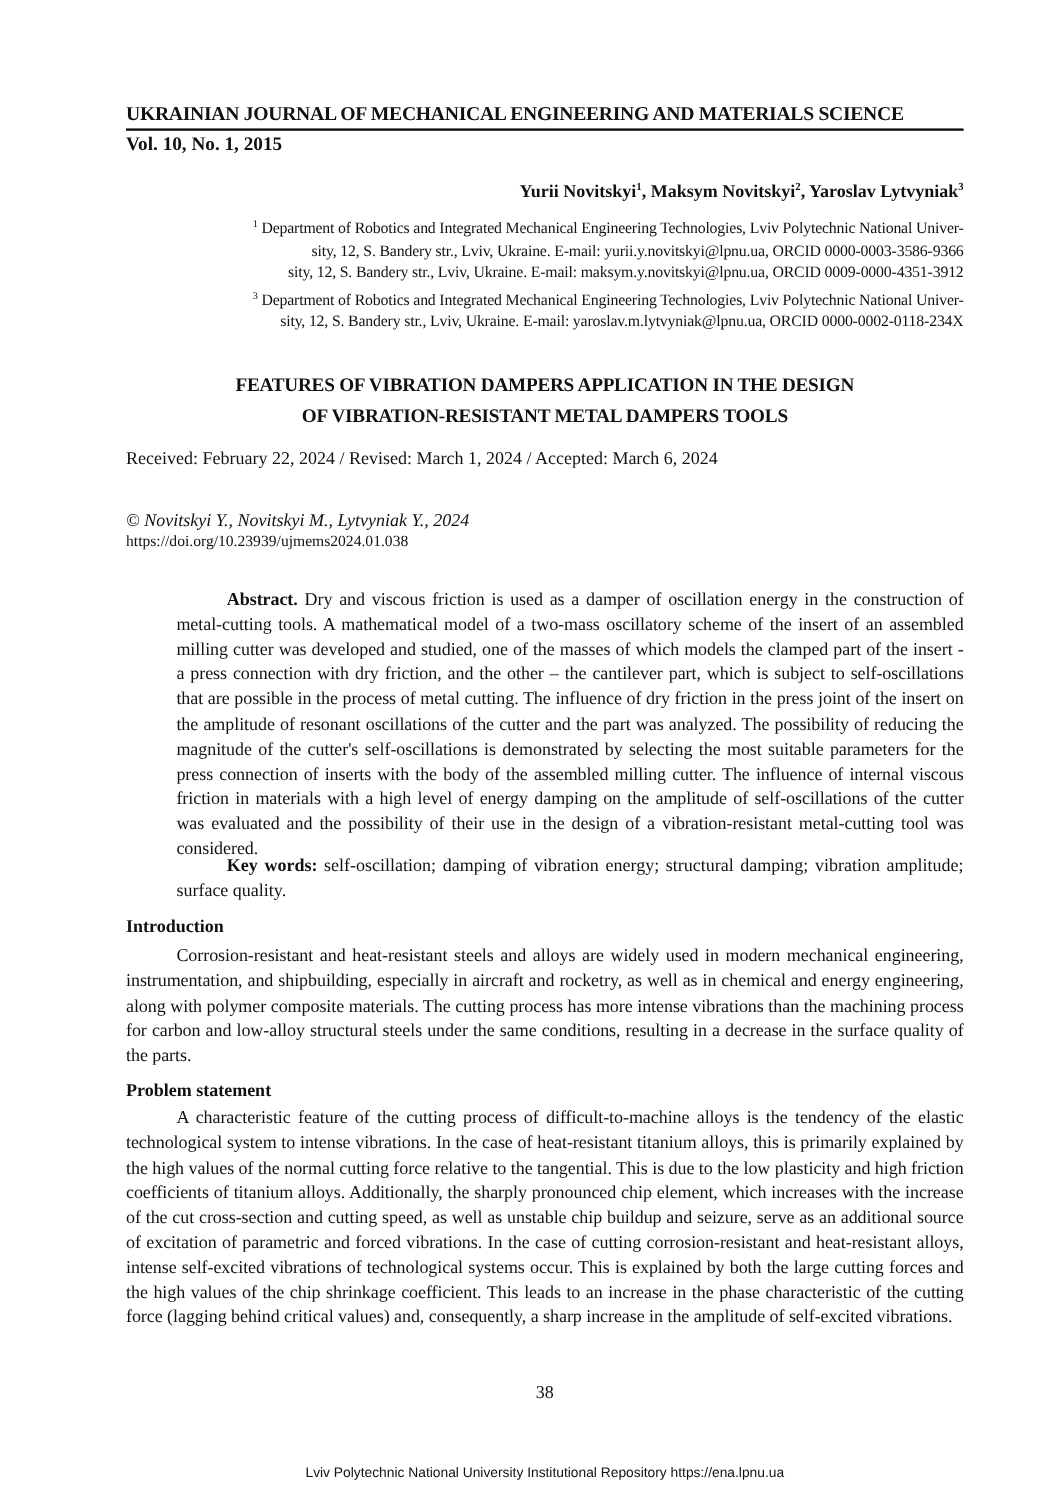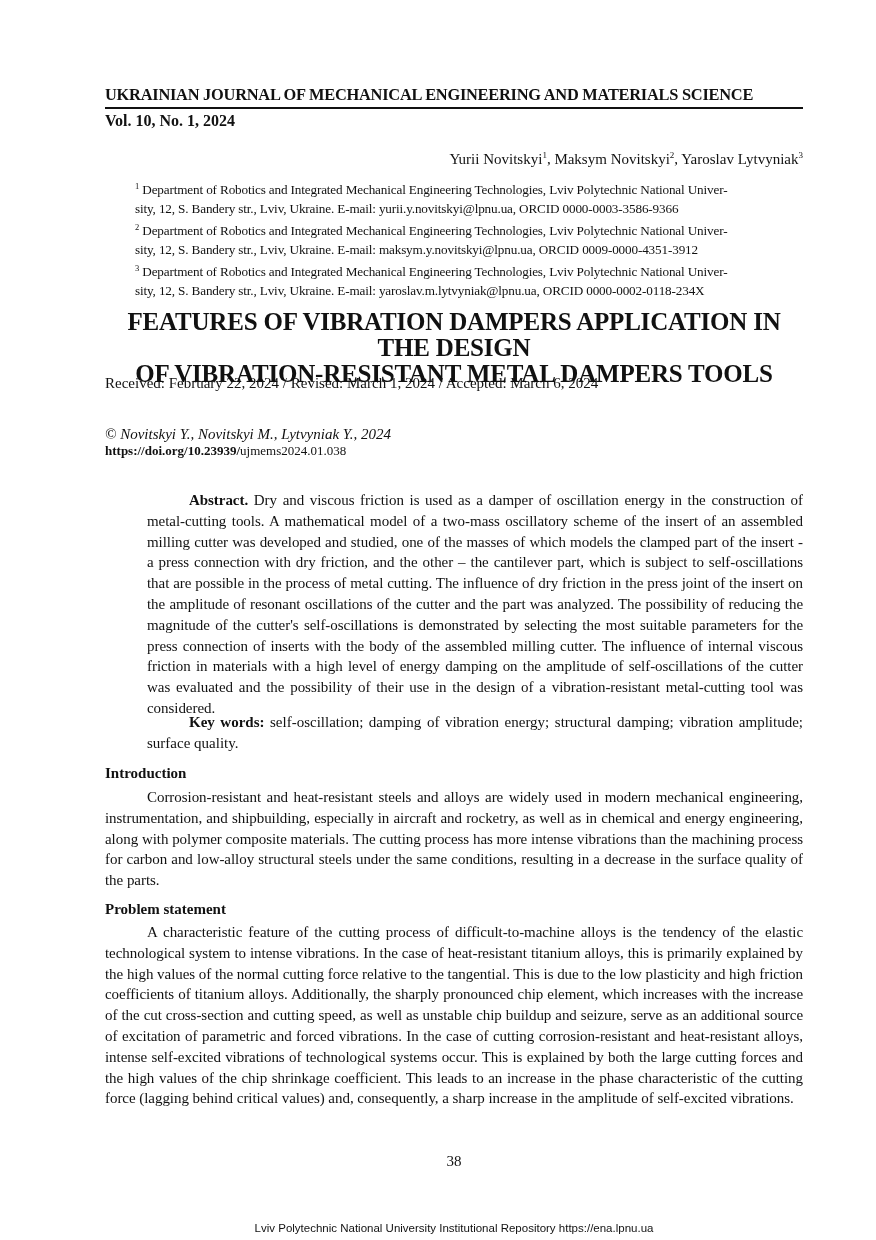--- a/index.html
+++ b/index.html
@@ -3,31 +3,31 @@
   <meta charset="utf-8">
   <style>
     html, body { margin: 0; padding: 0; background: #ffffff; }
     body { width: 876px; height: 1240px; position: relative; overflow: hidden;
            font-family: "Liberation Serif", serif; color: #111; }
     .page { position: absolute; left: 105px; top: 0; width: 698px; }
     .journal-title { position: absolute; top: 85px; left: 0; width: 698px;
       font-weight: bold; font-size: 16.4px; letter-spacing: -0.25px; white-space: nowrap; }
     .rule { position: absolute; top: 107px; left: 0; width: 698px; height: 2px; background: #111; }
     .vol { position: absolute; top: 112px; left: 0; font-weight: bold; font-size: 16px; }
-    .authors { position: absolute; top: 150px; right: 0; font-weight: normal; font-size: 15px; text-align: right; white-space: nowrap; }
+    .authors { position: absolute; top: 150px; right: 0; font-weight: bold; font-size: 15px; text-align: right; white-space: nowrap; }
     .authors sup { font-size: 9px; }
     .affils { position: absolute; top: 177px; left: 30px; width: 668px; font-size: 13.2px; line-height: 18.5px; letter-spacing: -0.15px; }
-    .affil { text-align: left; }
+    .affil { text-align: right; }
     .affil sup { font-size: 8.5px; vertical-align: 5px; }
     .paper-title { position: absolute; top: 309px; left: 0; width: 698px; text-align: center;
-      font-weight: bold; font-size: 25px; line-height: 26px; letter-spacing: -0.2px; }
+      font-weight: bold; font-size: 16px; line-height: 26px; letter-spacing: -0.2px; }
     .dates { position: absolute; top: 375px; left: 0; font-size: 15px; }
     .copyright { position: absolute; top: 414px; left: 0; font-size: 15px; font-style: italic; margin-top: 12px; }
     .doi { position: absolute; top: 443px; left: 0; font-size: 13px; }
-    .doi b { font-weight: bold; }
+    .doi b { font-weight: normal; }
     .abstract { position: absolute; top: 466px; left: 42px; width: 656px; font-size: 15px;
       line-height: 20.8px; text-align: justify; text-indent: 42px; letter-spacing: -0.05px; margin-top: 24px; }
     .keywords { position: absolute; top: 712px; left: 42px; width: 656px; font-size: 15px;
       line-height: 20.8px; text-align: justify; text-indent: 42px; }
     .section-heading { position: absolute; left: 0; width: 698px; font-weight: bold; font-size: 15px; }
     .intro-h { top: 765px; }
     .problem-h { top: 901px; }
     .body-text { position: absolute; left: 0; width: 698px; font-size: 15px; line-height: 20.8px;
       text-align: justify; text-indent: 42px; letter-spacing: -0.05px; }
     .intro-p { top: 787px; }
@@ -36,35 +36,34 @@
     .repo { position: absolute; top: 1186px; left: 0; width: 698px; text-align: center;
       font-family: "Liberation Sans", sans-serif; font-size: 11.5px; margin-top: 36px; }
   </style>
 </head>
 <body>
 
 <div class="page">
 
   <div class="journal-title">UKRAINIAN JOURNAL OF MECHANICAL ENGINEERING AND MATERIALS SCIENCE</div>
   <div class="rule"></div>
-  <div class="vol">Vol. 10, No. 1, 2024</div>
+  <div class="vol">Vol. 10, No. 1, 2015</div>
 
   <div class="authors">
     <span>Yurii Novitskyi</span><sup>1</sup><span>, </span>
     <span>Maksym Novitskyi</span><sup>2</sup><span>, </span>
     <span>Yaroslav Lytvyniak</span><sup>3</sup>
   </div>
 
   <div class="affils">
     <div class="affil">
       <div><sup>1</sup> <span>Department of Robotics and Integrated Mechanical Engineering Technologies, Lviv Polytechnic National Univer-</span></div>
       <div>sity, 12, S. Bandery str., Lviv, Ukraine. E-mail: yurii.y.novitskyi@lpnu.ua, ORCID 0000-0003-3586-9366</div>
     </div>
     <div class="affil">
-      <div><sup>2</sup> <span>Department of Robotics and Integrated Mechanical Engineering Technologies, Lviv Polytechnic National Univer-</span></div>
       <div>sity, 12, S. Bandery str.,  Lviv, Ukraine. E-mail:  maksym.y.novitskyi@lpnu.ua, ORCID 0009-0000-4351-3912</div>
     </div>
     <div class="affil">
       <div><sup>3</sup> <span>Department of Robotics and Integrated Mechanical Engineering Technologies, Lviv Polytechnic National Univer-</span></div>
       <div>sity, 12, S. Bandery str., Lviv, Ukraine. E-mail:  yaroslav.m.lytvyniak@lpnu.ua, ORCID 0000-0002-0118-234X</div>
     </div>
   </div>
 
   <div class="paper-title">
     <div>FEATURES OF VIBRATION DAMPERS APPLICATION IN THE DESIGN</div>

